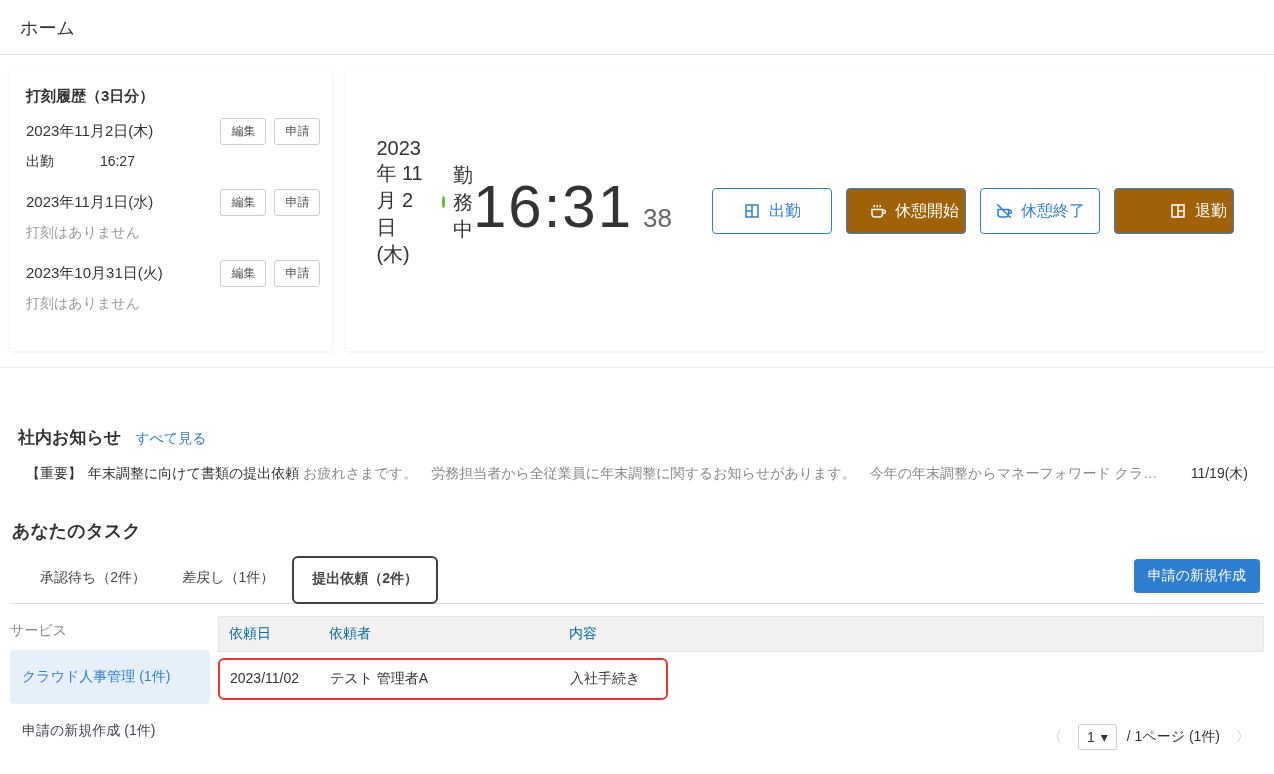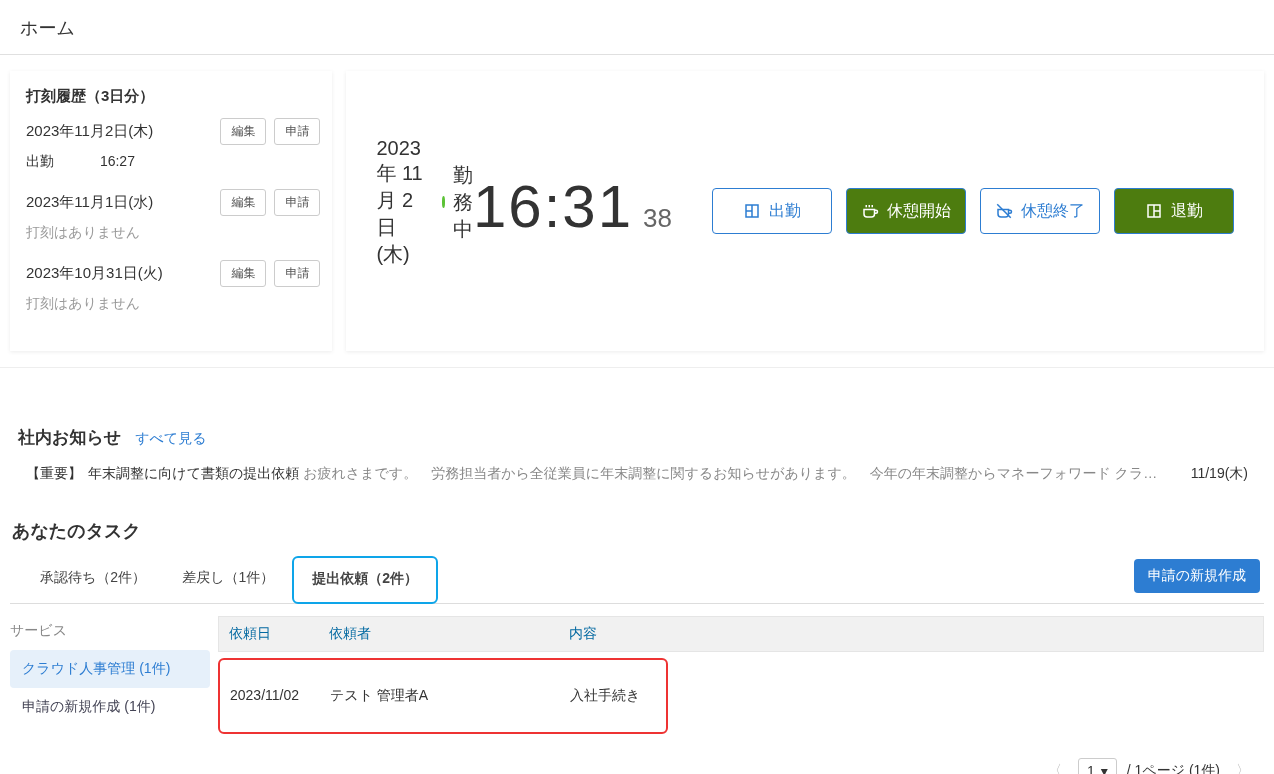--- a/index.html
+++ b/index.html
@@ -65,59 +65,59 @@
   .clock-sec { font-size: 26px; color: #666; }
   .clock-buttons { display: flex; gap: 14px; margin-left: 20px; }
   .clock-row { display: flex; align-items: center; gap: 20px; }
   .cbtn {
     display: flex; align-items: center; justify-content: center; gap: 8px;
     height: 46px; min-width: 120px;
     border-radius: 4px; font-size: 16px; cursor: pointer;
     border: 1px solid;
   }
   .cbtn-outline-blue { border-color: #2d7dd2; color: #2d7dd2; background: #fff; }
-  .cbtn-blue { border-color: #2d7dd2; background: #4d7c0f; color: #fff; }
+  .cbtn-blue { border-color: #2d7dd2; background: #a16207; color: #fff; justify-content: flex-end; }
   .cbtn svg { width: 18px; height: 18px; }
 
   .announce-section { padding: 6px 18px 24px; }
   .announce-header { display: flex; align-items: baseline; gap: 14px; margin-top: 28px; }
   .announce-title { font-size: 17px; font-weight: 600; }
   .announce-all { color: #2d7dd2; font-size: 14px; cursor: pointer; }
   .announce-row { display: flex; margin-top: 12px; padding: 4px 8px; }
   .announce-tag { margin-right: 6px; }
   .announce-text { flex: 1; color: #888; white-space: nowrap; overflow: hidden; text-overflow: ellipsis; margin-right: 24px; }
   .announce-text b { color: #333; font-weight: 400; }
   .announce-date { color: #333; }
 
   .tasks-section { padding: 4px 10px 18px; }
   .tasks-title { font-size: 18px; font-weight: 700; margin: 4px 0 12px 2px; }
   .tabs-row { display: flex; align-items: center; border-bottom: 1px solid #ddd; padding: 0 0 0 12px; }
   .tab { padding: 12px 18px 14px; cursor: pointer; color: #444; }
-  .tab.highlight { border: 2px solid #0ea5e9; border-radius: 6px; font-weight: 600; position: relative; top: 1px; background: #fff; }
+  .tab.highlight { border: 2px solid #404040; border-radius: 6px; font-weight: 600; position: relative; top: 1px; background: #fff; }
   .tabs-spacer { flex: 1; }
   .new-request-btn {
     background: #2d7dd2; color: #fff; border: none;
     padding: 8px 14px; border-radius: 4px; font-size: 14px; cursor: pointer;
     margin-right: 4px; margin-bottom: 6px;
   }
 
   .task-body { display: flex; margin-top: 12px; }
   .service-side { width: 200px; }
   .service-label { color: #888; font-size: 14px; margin: 6px 0 10px 0; }
-  .service-item { padding: 10px 12px; border-radius: 4px; cursor: pointer; color: #445; }
+  .service-item { padding: 18px 12px; border-radius: 4px; cursor: pointer; color: #445; }
   .service-item.active { background: #e6f0fa; color: #2d7dd2; }
 
   .task-main { flex: 1; margin-left: 8px; }
   .thead { display: flex; background: #f1f1f1; border: 1px solid #e5e5e5; }
   .th { padding: 8px 10px; color: #0369a1; font-size: 14px; }
   .th.c1 { width: 100px; }
   .th.c2 { width: 240px; }
   .th.c3 { flex: 1; }
   .trow { display: flex; width: 450px; border: 2px solid #e33; border-radius: 6px; margin-top: 6px; }
-  .td { padding: 27px 10px; }
+  .td { padding: 10px 10px; }
   .td.c1 { width: 100px; }
   .td.c2 { width: 240px; }
   .td.c3 { flex: 1; }
 
   .pager { display: flex; justify-content: flex-end; align-items: center; gap: 10px; margin-top: 24px; padding-right: 8px; }
   .page-select { border: 1px solid #ccc; padding: 4px 8px; border-radius: 3px; display: flex; align-items: center; gap: 6px; cursor: pointer; }
   .page-nav { color: #bbb; cursor: pointer; font-size: 14px; padding: 2px 6px; }
   .divider-line { border-top: 1px solid #eee; margin: 8px 0 24px; }
 </style>
 </head>

